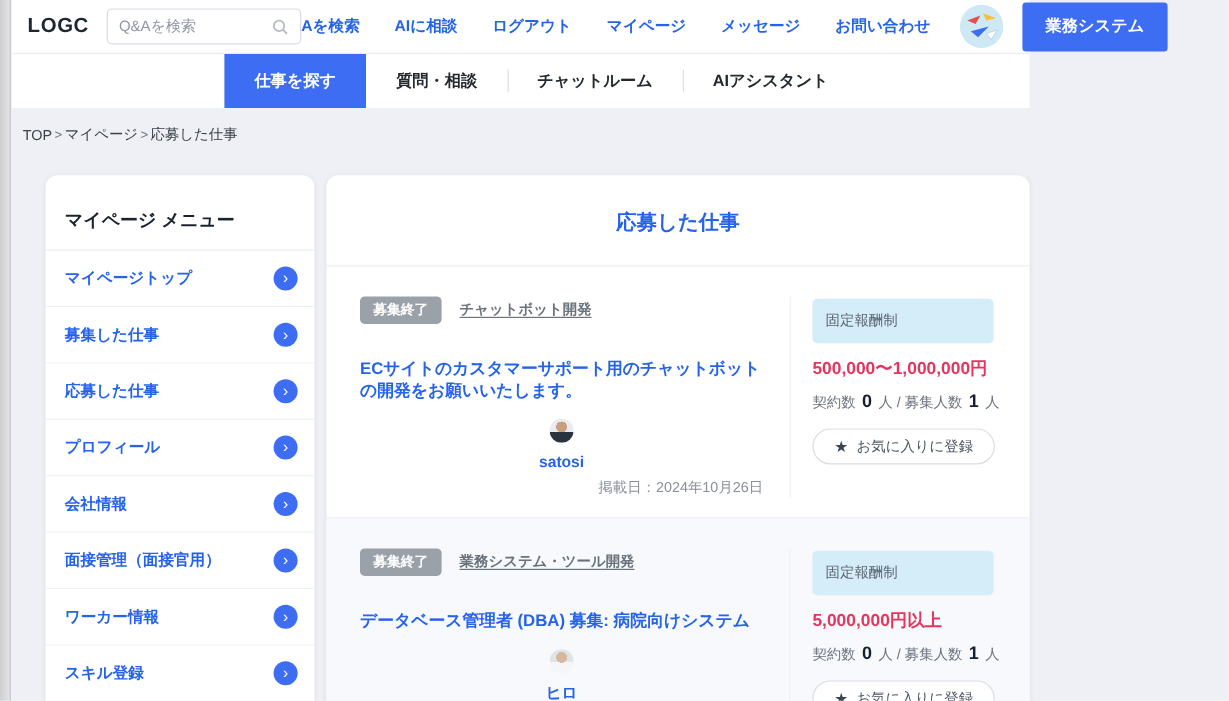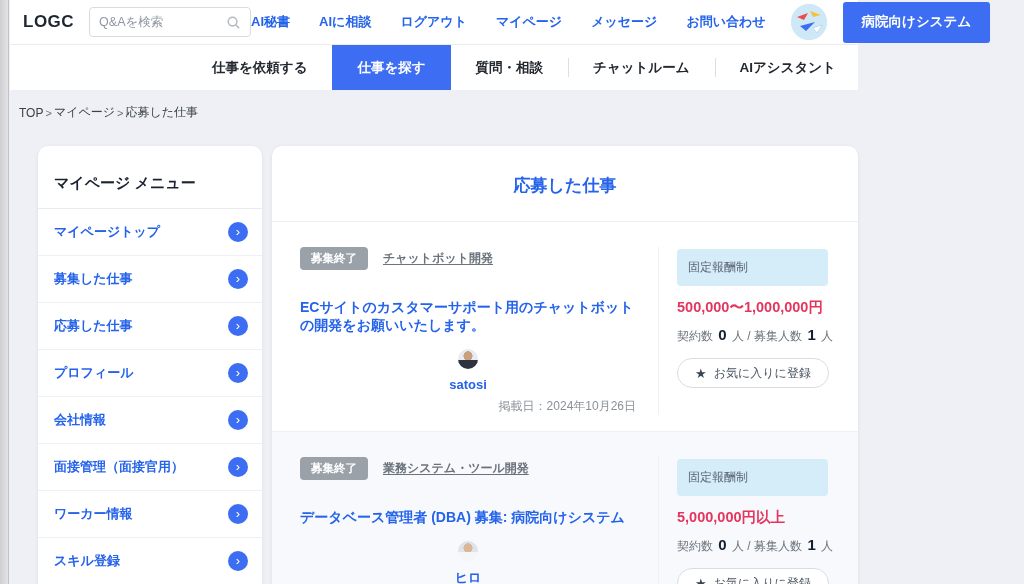--- a/index.html
+++ b/index.html
@@ -100,41 +100,40 @@
   <div class="topbar">
     <div class="logo">LOGC</div>
     <div class="search-box">
       <input type="text" placeholder="Q&amp;Aを検索" style="">
       <svg width="15" height="15" viewBox="0 0 16 16" fill="none" stroke="#b4bac4" stroke-width="1.6">
         <circle cx="7" cy="7" r="4.6"></circle>
           <line x1="10.6" y1="10.6" x2="14" y2="14"></line>
       </svg>
     </div>
     <div class="top-links">
-      <a href="#">AI秘書</a>
+      <a href="#">Aを検索</a>
       <a href="#">AIに相談</a>
       <a href="#">ログアウト</a>
       <a href="#">マイページ</a>
       <a href="#">メッセージ</a>
       <a href="#">お問い合わせ</a>
     </div>
     <div class="avatar-top">
       <svg width="36" height="36" viewBox="0 0 36 36">
         <circle cx="18" cy="18" r="18" fill="#cfe8f6"></circle>
         <polygon points="6,13 17,9 13,16" fill="#e84d4d"></polygon>
         <polygon points="19,7 30,11 22,13" fill="#f5c23b"></polygon>
         <polygon points="9,22 24,18 15,27" fill="#3d6df2"></polygon>
         <polygon points="22,24 31,21 26,29" fill="#ffffff" stroke="#9fc6de" stroke-width=".5"></polygon>
       </svg>
     </div>
-    <button class="create-btn">病院向けシステム</button>
+    <button class="create-btn">業務システム</button>
   </div>
 
   <div class="navbar">
-    <div class="tab">仕事を依頼する</div>
     <div class="tab active">仕事を探す</div>
     <div class="tab">質問・相談</div>
     <div class="tab">チャットルーム</div>
     <div class="tab">AIアシスタント</div>
   </div>
 
   <div class="breadcrumb">
     <span>TOP</span><span class="crumb-sep">&gt;</span><span>マイページ</span><span class="crumb-sep">&gt;</span><span>応募した仕事</span>
   </div>
 

